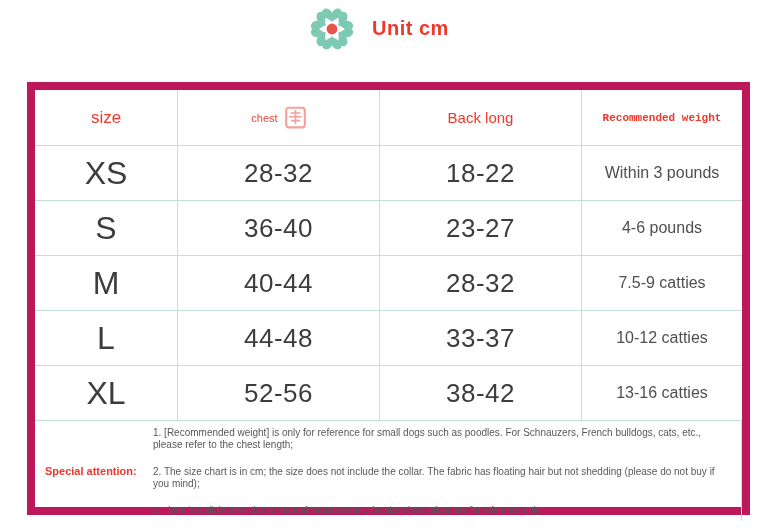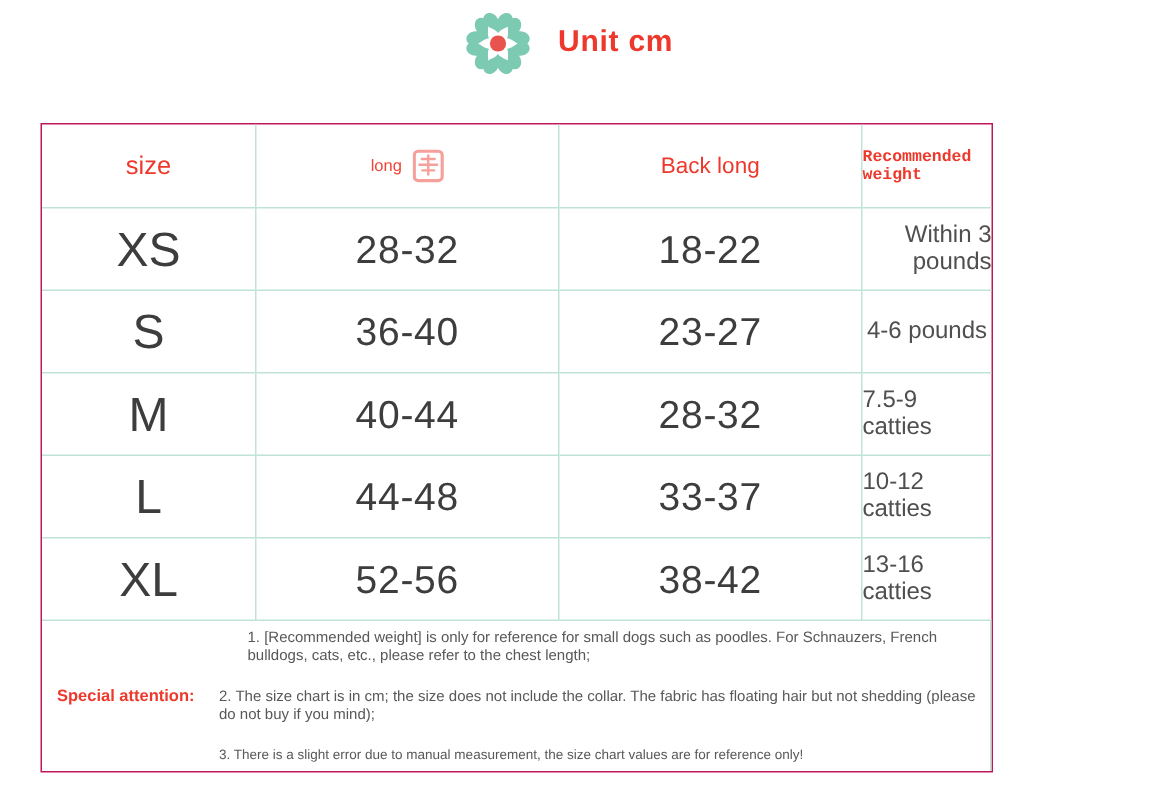--- a/index.html
+++ b/index.html
@@ -13,22 +13,22 @@
   
   .titlebar{position:absolute;left:0;top:0;width:100%;height:60px;}
   .flower{position:absolute;left:308px;top:5px;width:48px;height:48px;}
   .unit-label{
     position:absolute;left:372px;top:17px;
     font-size:20px;font-weight:bold;color:#ee382b;letter-spacing:.5px;
   }
 
   
   .size-table{
-    position:absolute;left:27px;top:82px;width:635px;height:433px;
-    box-sizing:border-box;border:1px solid #be185d;
+    position:absolute;left:27px;top:82px;width:723px;height:433px;
+    box-sizing:border-box;border:8px solid #be185d;
     display:grid;
     grid-template-columns:143px 202px 202px 1fr;
     grid-template-rows:56px repeat(5,55px) 1fr;
     background:#ffffff;
   }
   .cell{
     display:flex;align-items:center;justify-content:center;
     border-right:1px solid #bfe3d6;border-bottom:1px solid #bfe3d6;
     box-sizing:border-box;color:#3d3d3d;
   }
@@ -49,21 +49,21 @@
   .notes-row{
     grid-column:1 / -1;display:flex;align-items:center;
     border-bottom:none;box-sizing:border-box;padding:6px 8px 6px 0;
   }
   .notes-label{
     flex:0 0 118px;padding-left:10px;box-sizing:border-box;
     color:#ee382b;font-size:11px;font-weight:bold;white-space:nowrap;
   }
   .notes-list{flex:1;display:flex;flex-direction:column;gap:16px;}
   .note{color:#585858;line-height:1.15;}
-  .note-1{font-size:10px;margin-left:19px;}
+  .note-1{font-size:10px;}
   .note-2{font-size:10px;}
   .note-3{font-size:9px;}
 </style>
 </head>
 <body>
 
 <div class="page">
 
   <div class="titlebar">
     <svg class="flower" viewBox="-24 -24 48 48" aria-hidden="true">
@@ -89,21 +89,21 @@
       </g>
       <circle cx="0" cy="0" r="5.4" fill="#e9534e"></circle>
     </svg>
     <span class="unit-label">Unit cm</span>
   </div>
 
   <div class="size-table">
 
     <div class="cell hdr hdr-size">size</div>
     <div class="cell hdr hdr-chest">
-      <span>long</span>
+      <span>chest</span>
       <svg class="chest-icon" viewBox="0 0 21 23" aria-hidden="true" fill="none" stroke="#f5a09a" stroke-linecap="round">
         <rect x="1.2" y="1.8" width="18.6" height="19.6" rx="2.6" stroke-width="2.1"></rect>
         <path d="M6.2,7 H14.8" stroke-width="1.6"></path>
         <path d="M10.5,4.6 V17.4" stroke-width="1.6"></path>
         <path d="M4.6,10.8 H16.4" stroke-width="1.6"></path>
         <path d="M6.6,14.6 H14.4" stroke-width="1.6"></path>
       </svg>
     </div>
     <div class="cell hdr hdr-back">Back long</div>
     <div class="cell hdr hdr-weight last-col">Recommended weight</div>

